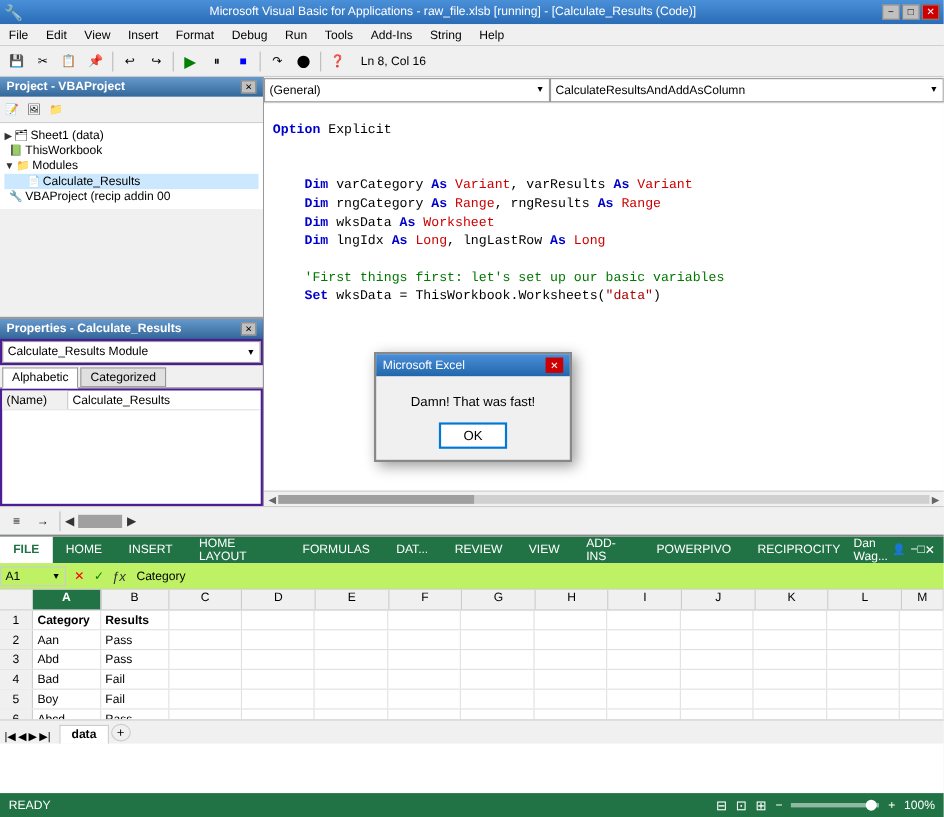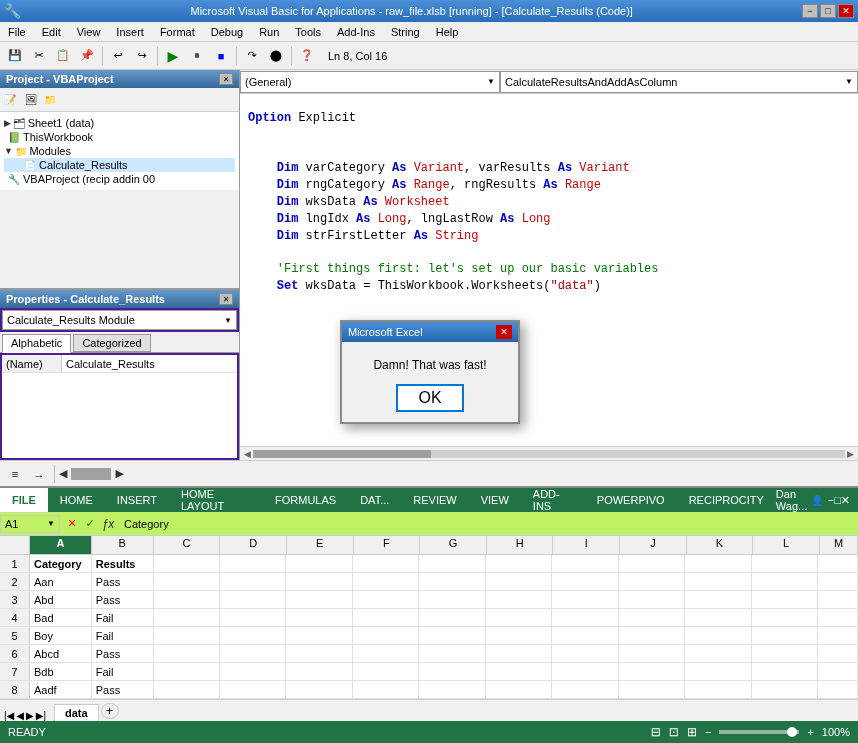--- a/index.html
+++ b/index.html
@@ -437,20 +437,21 @@
     
     .status-bar {
       background: #217346;
       color: white;
       height: 22px;
       display: flex;
       align-items: center;
       padding: 0 8px;
       font-size: 11px;
       justify-content: space-between;
+      margin-top: 45px;
     }
     .status-right {
       display: flex;
       gap: 8px;
       align-items: center;
     }
     .zoom-slider {
       width: 80px;
       height: 4px;
       background: rgba(255,255,255,0.5);
@@ -505,21 +506,21 @@
     }
     .dialog-footer {
       padding: 0 12px 10px;
       display: flex;
       justify-content: center;
     }
     .dialog-ok-btn {
       background: white;
       border: 2px solid #0078d4;
       padding: 3px 20px;
-      font-size: 16px;
+      font-size: 12px;
       cursor: pointer;
       min-width: 60px;
     }
   </style>
 </head>
 <body>
 
 <div class="title-bar">
   <div style="display:flex;align-items:center;gap:4px;">
     <span style="font-size:14px;">🔧</span>
@@ -643,21 +644,20 @@
       </div>
     </div>
     <div class="code-editor">
       <div class="code-line"><span class="kw">Option</span> Explicit</div>
       <div class="code-line">&nbsp;</div>
       <div class="code-line">&nbsp;</div>
       <div class="code-line">    <span class="kw">Dim</span> varCategory <span class="kw">As</span> <span class="tp">Variant</span>, varResults <span class="kw">As</span> <span class="tp">Variant</span></div>
       <div class="code-line">    <span class="kw">Dim</span> rngCategory <span class="kw">As</span> <span class="tp">Range</span>, rngResults <span class="kw">As</span> <span class="tp">Range</span></div>
       <div class="code-line">    <span class="kw">Dim</span> wksData <span class="kw">As</span> <span class="tp">Worksheet</span></div>
       <div class="code-line">    <span class="kw">Dim</span> lngIdx <span class="kw">As</span> <span class="tp">Long</span>, lngLastRow <span class="kw">As</span> <span class="tp">Long</span></div>
-      <div class="code-line">    <span class="kw">Dim</span> strFirstLetter <span class="kw">As</span> <span class="tp">String</span></div>
       <div class="code-line">&nbsp;</div>
       <div class="code-line">    <span class="cm">'First things first: let's set up our basic variables</span></div>
       <div class="code-line">    <span class="kw">Set</span> wksData = ThisWorkbook.Worksheets(<span class="st">"data"</span>)</div>
     </div>
     <div class="code-scrollbar">
       <span style="font-size:9px;color:#666;margin-left:4px;">◀</span>
       <div style="flex:1;height:8px;background:#d0d0d0;margin:0 2px;">
         <div style="width:30%;height:100%;background:#a0a0a0;"></div>
       </div>
       <span style="font-size:9px;color:#666;margin-right:4px;">▶</span>

